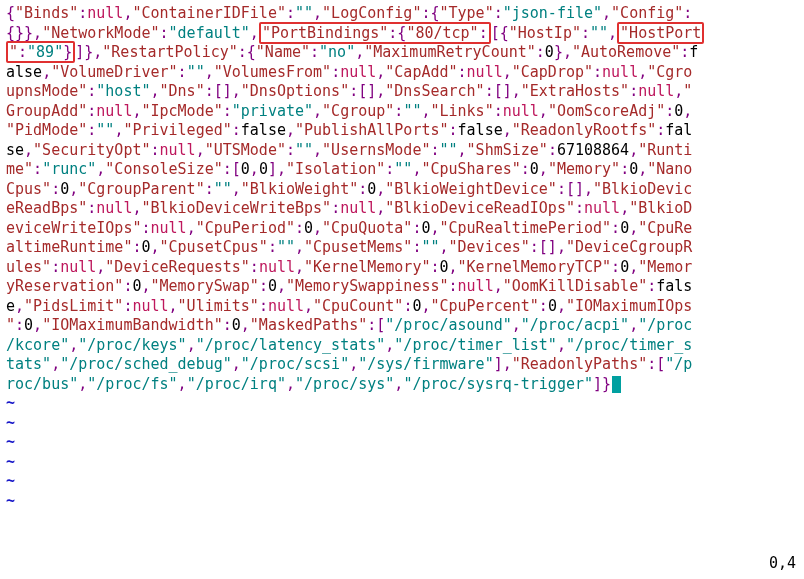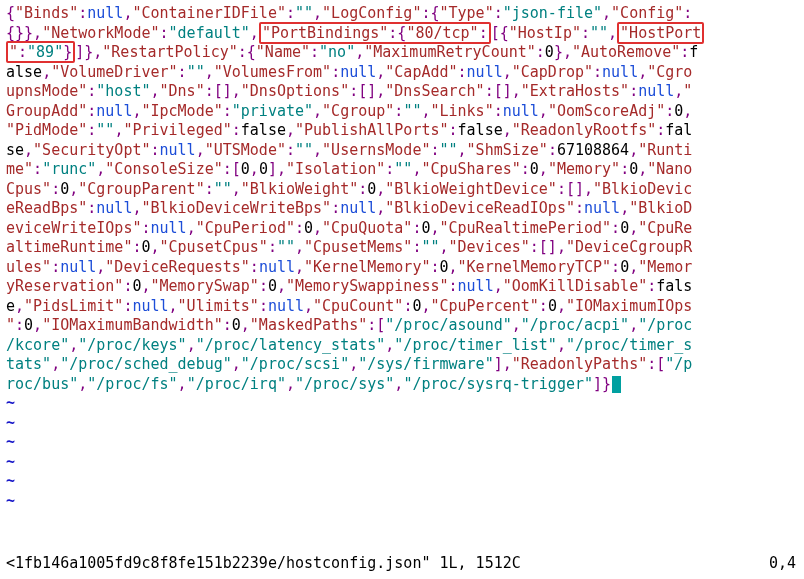--- a/index.html
+++ b/index.html
@@ -19,21 +19,21 @@
     width: 804px;
     height: 579px;
     box-sizing: border-box;
     white-space: pre-wrap;
     word-break: break-all;
     color: #000;
   }
   .p { color: #800080; } 
   .k { color: #a52a2a; } 
   .s { color: #008080; } 
-  .n { color: #1d4ed8; } 
+  .n { color: #be185d; } 
   .z { color: #000000; } 
   .box {
     border: 2px solid #e03030;
     border-radius: 2px;
     padding: 0 1px;
     margin: -1px 0;
     display: inline;
   }
   .tilde {
     color: #1818c8;
@@ -94,15 +94,14 @@
 <span class="k">"</span><span class="p">:</span><span class="z">0</span><span class="p">,</span><span class="k">"IOMaximumBandwidth"</span><span class="p">:</span><span class="z">0</span><span class="p">,</span><span class="k">"MaskedPaths"</span><span class="p">:[</span><span class="s">"/proc/asound"</span><span class="p">,</span><span class="s">"/proc/acpi"</span><span class="p">,</span><span class="s">"/proc</span>
 <span class="s">/kcore"</span><span class="p">,</span><span class="s">"/proc/keys"</span><span class="p">,</span><span class="s">"/proc/latency_stats"</span><span class="p">,</span><span class="s">"/proc/timer_list"</span><span class="p">,</span><span class="s">"/proc/timer_s</span>
 <span class="s">tats"</span><span class="p">,</span><span class="s">"/proc/sched_debug"</span><span class="p">,</span><span class="s">"/proc/scsi"</span><span class="p">,</span><span class="s">"/sys/firmware"</span><span class="p">],</span><span class="k">"ReadonlyPaths"</span><span class="p">:[</span><span class="s">"/p</span>
 <span class="s">roc/bus"</span><span class="p">,</span><span class="s">"/proc/fs"</span><span class="p">,</span><span class="s">"/proc/irq"</span><span class="p">,</span><span class="s">"/proc/sys"</span><span class="p">,</span><span class="s">"/proc/sysrq-trigger"</span><span class="p">]}</span><span class="cursorblock"></span>
 <span class="tilde">~</span>
 <span class="tilde">~</span>
 <span class="tilde">~</span>
 <span class="tilde">~</span>
 <span class="tilde">~</span>
 <span class="tilde">~</span>
-<div class="statusline"><span>&lt;1fb146a1005fd9c8f8fe151b2239e/hostconfig.json"</span> <span>1L, 1512C</span></div>
 <div class="rightstatus">0,4</div>
 </div>
 
 </body></html>

